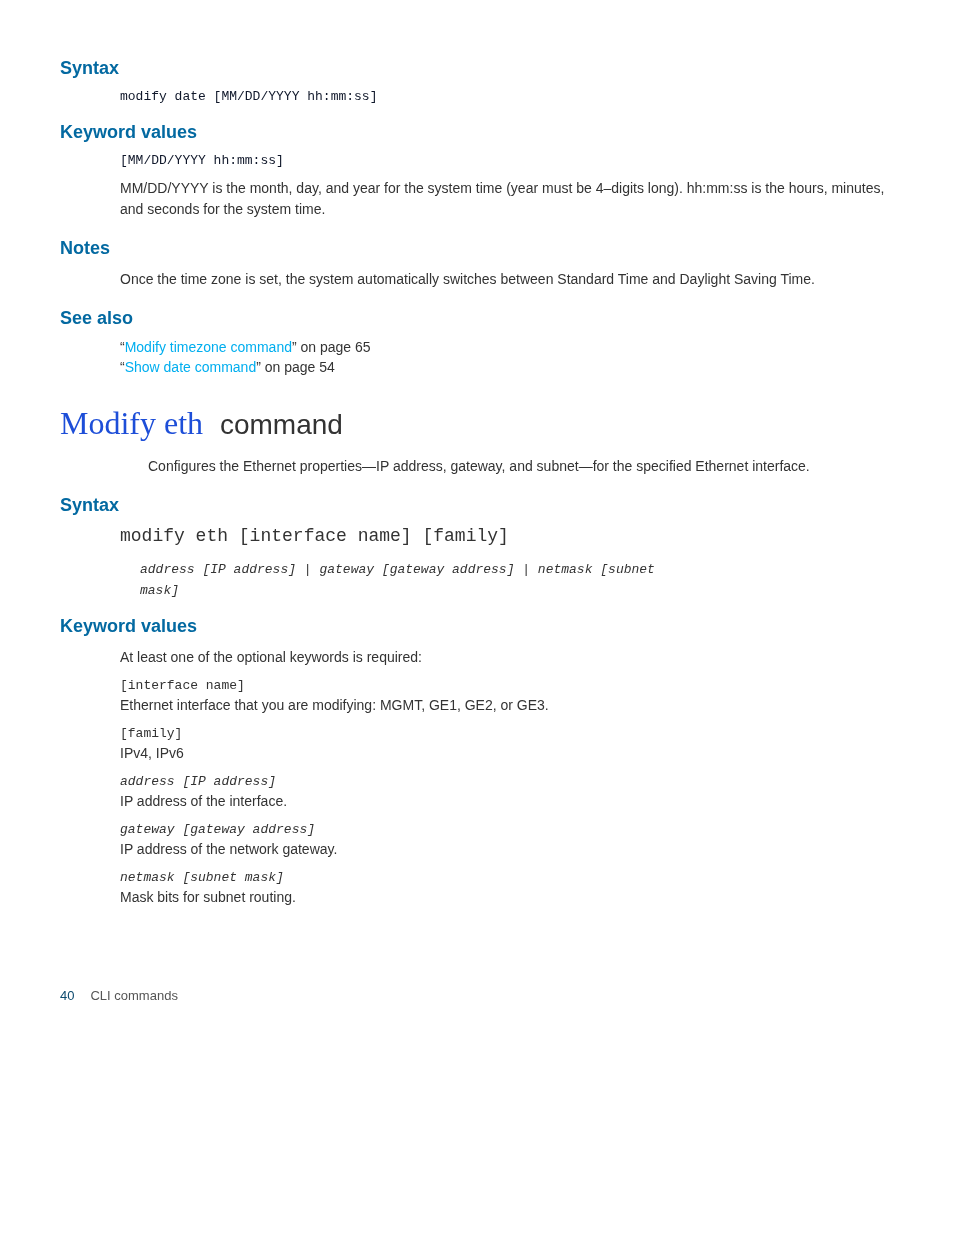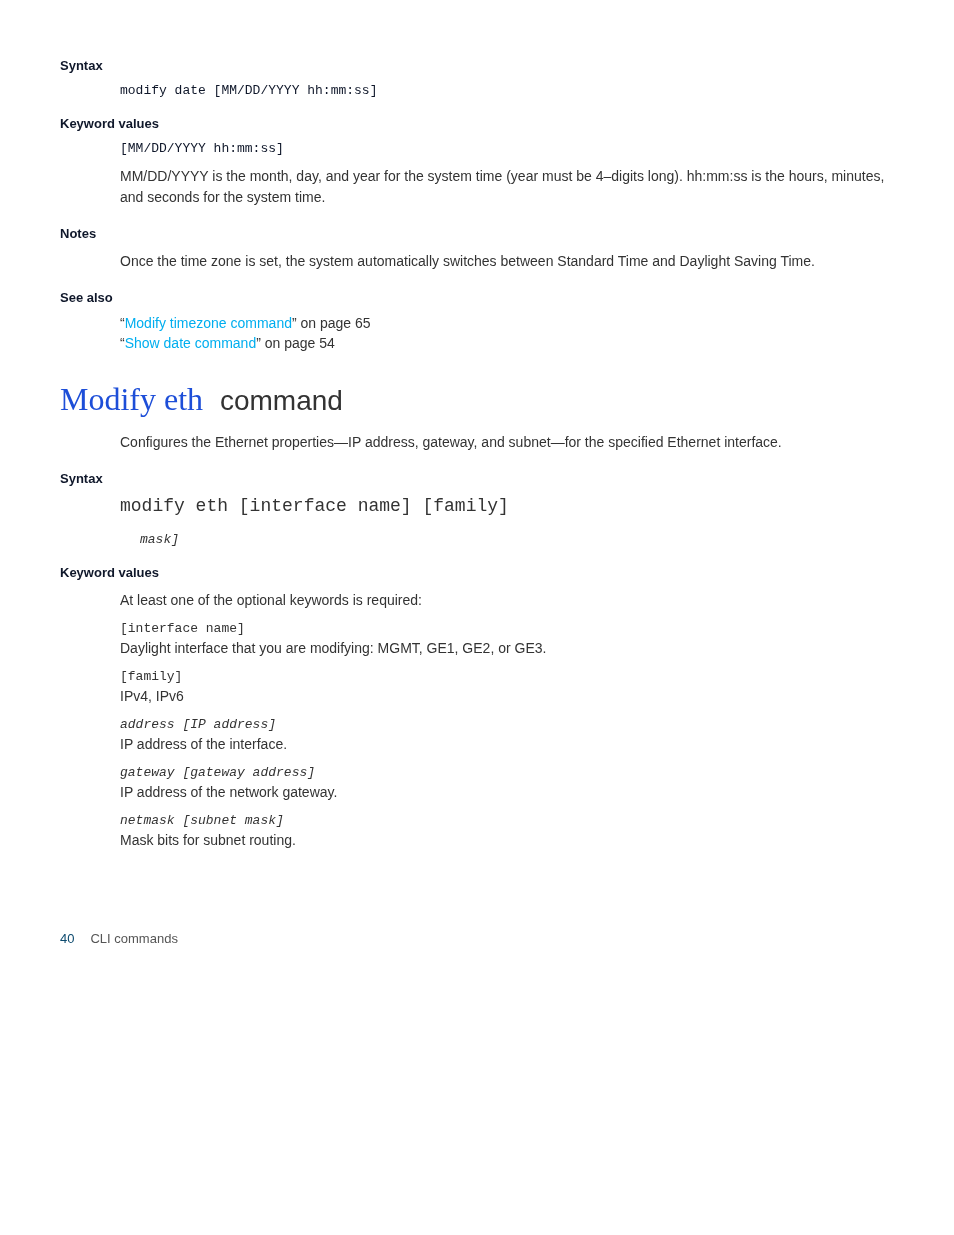--- a/index.html
+++ b/index.html
@@ -10,22 +10,22 @@
     body {
       background: #ffffff;
       font-family: Arial, Helvetica, sans-serif;
       font-size: 14px;
       color: #333333;
       width: 954px;
       min-height: 1235px;
       padding: 40px 60px 60px 60px;
     }
     .section-heading {
-      color: #0f172a;
-      font-size: 13px;
+      color: #0369a1;
+      font-size: 18px;
       font-weight: bold;
       margin-bottom: 10px;
       margin-top: 18px;
     }
     .code-block {
       font-family: 'Courier New', Courier, monospace;
       font-size: 13px;
       color: #0f172a;
       margin-left: 60px;
       margin-bottom: 10px;
@@ -72,21 +72,21 @@
       font-weight: normal;
       font-size: 28px;
       margin-top: 28px;
     }
     .big-heading .heading-code {
       font-family: Liberation Serif, serif;
       color: #1d4ed8;
       font-size: 32px;
     }
     .intro-text {
-      margin-left: 60px;
+      margin-left: 88px;
       margin-bottom: 16px;
       line-height: 1.5;
       font-size: 14px;
     }
     .footer-area {
       margin-top: 80px;
       font-size: 13px;
       color: #555;
       display: flex;
       align-items: center;
@@ -153,31 +153,32 @@
     <span class="heading-code">Modify eth</span>
     <span> </span>
     <span class="heading-regular">command</span>
   </h1>
   <div class="intro-text">Configures the Ethernet properties—IP address, gateway, and subnet—for the specified Ethernet interface.</div>
 </div>
 
 <div>
   <div class="section-heading">Syntax</div>
   <div class="syntax-code-block">modify eth [interface name] [family]</div>
+  <div class="syntax-code-italic-block">address [IP address] | gateway [gateway address] | netmask [subnet</div>
   <div class="syntax-code-italic-block">mask]</div>
 </div>
 
 <div style="margin-top:8px;">
   <div class="section-heading">Keyword values</div>
   <div class="body-text">At least one of the optional keywords is required:</div>
 
   <div class="kw-item-code">
     <span class="code-inline">[interface name]</span>
   </div>
-  <div class="kw-item-text">Daylight interface that you are modifying: MGMT, GE1, GE2, or GE3.</div>
+  <div class="kw-item-text">Ethernet interface that you are modifying: MGMT, GE1, GE2, or GE3.</div>
 
   <div class="kw-item-code">
     <span class="code-inline">[family]</span>
   </div>
   <div class="kw-item-text">IPv4, IPv6</div>
 
   <div class="kw-item-code">
     <span class="code-italic">address [IP address]</span>
   </div>
   <div class="kw-item-text">IP address of the interface.</div>

